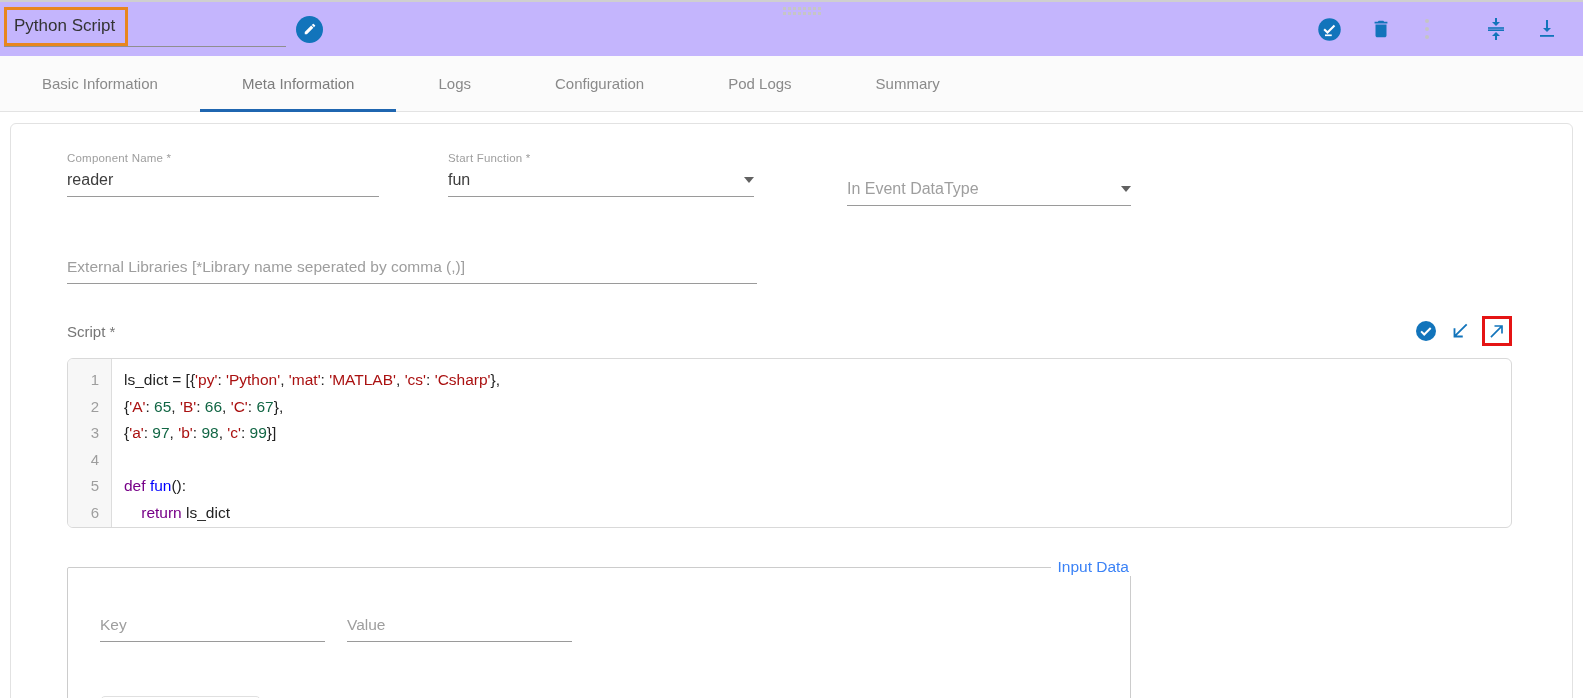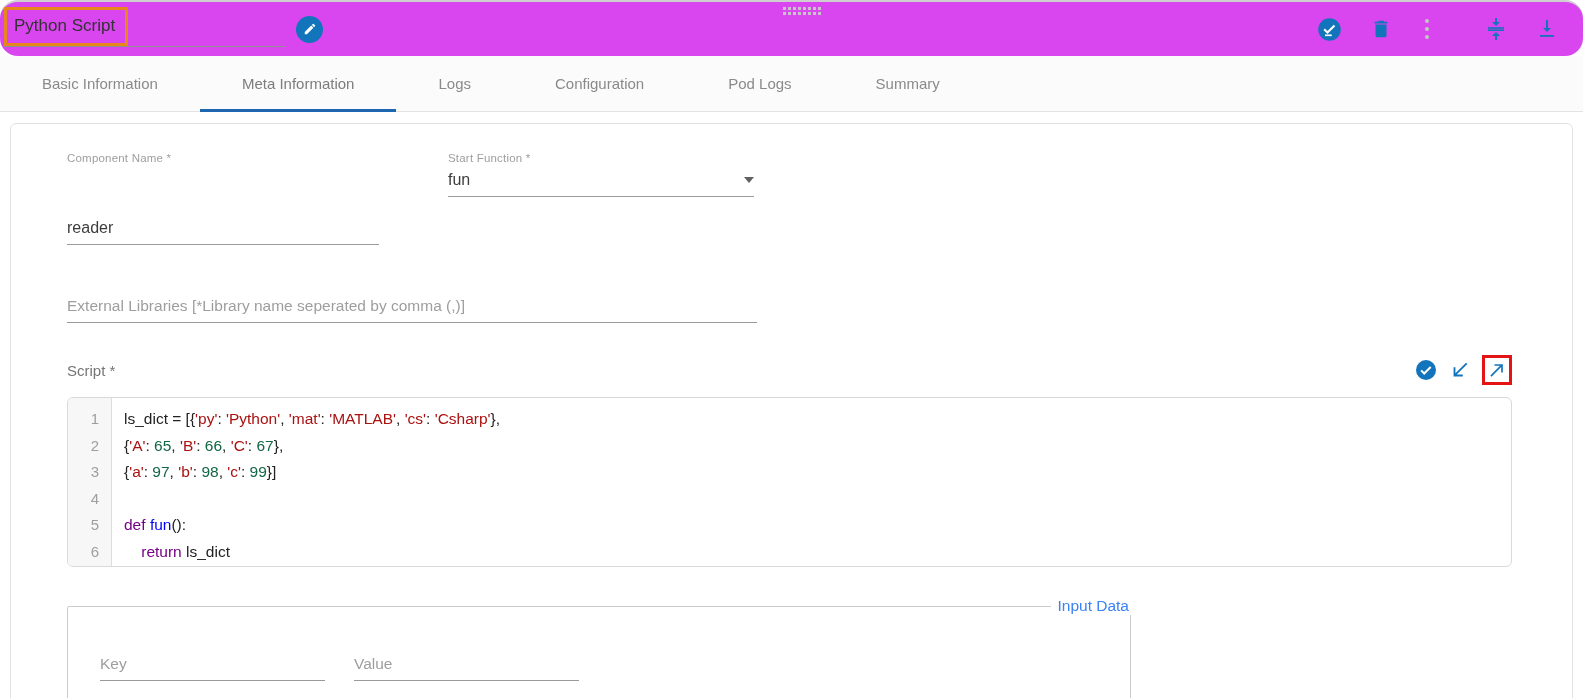--- a/index.html
+++ b/index.html
@@ -4,22 +4,22 @@
 <style>
   * { box-sizing: border-box; margin: 0; padding: 0; }
   html,body { width:1583px; height:698px; overflow:hidden; }
   body {
     font-family: "Liberation Sans", sans-serif;
     background:#ffffff; color:#3d3d3d; position:relative;
   }
 
   
   .topbar {
-    height:56px; background:#d946ef; border-top:2px solid #cfcfcf;
-    display:flex; align-items:center; position:relative;border-radius:18px;
+    height:56px; background:#c4b5fd; border-top:2px solid #cfcfcf;
+    display:flex; align-items:center; position:relative;
   }
   .title-wrap {
     margin-left:4px; width:282px; border-bottom:1px solid #8f8f8f;
     height:40px; display:flex; align-items:flex-start; position:relative; top:-2px;
   }
   .title-box {
     border:3px solid #e8861e; padding:6px 10px 7px 7px;
     font-size:17px; color:#333; white-space:nowrap;
   }
   .icon-btn { border:none; background:transparent; cursor:pointer; display:flex; align-items:center; justify-content:center; padding:0; }
@@ -62,21 +62,21 @@
     padding:28px 60px 0 56px;
   }
   .field-row { display:flex; }
   .field { display:flex; flex-direction:column; }
   .f-label { font-size:11.5px; color:#9e9e9e; letter-spacing:.2px; }
   .f-value {
     margin-top:7px; font-size:16px; color:#3d3d3d; padding-bottom:7px;
     border-bottom:1px solid #9a9a9a; display:flex; align-items:center; justify-content:space-between;
   }
   .f-value.placeholder { color:#9e9e9e; }
-  .w1 { width:312px;gap:48px; } .w2 { width:306px; margin-left:69px; } .w3 { width:284px; margin-left:93px; padding-top:21px; }
+  .w1 { width:312px; } .w2 { width:306px; margin-left:69px; } .w3 { width:284px; margin-left:93px; padding-top:21px; }
   .caret {
     width:0; height:0; border-left:5px solid transparent; border-right:5px solid transparent;
     border-top:6px solid #616161; display:inline-block; margin-left:8px; cursor:pointer;
   }
   .libs-input {
     margin-top:52px; width:690px; font-size:15.5px; color:#9e9e9e;
     padding-bottom:7px; border-bottom:1px solid #9a9a9a;
   }
 
   
@@ -105,21 +105,21 @@
   .tok-number { color:#164; }
   .tok-keyword { color:#708; }
   .tok-def { color:#00f; }
 
   
   .input-data {
     margin-top:30px; width:1064px; height:230px;
     border:1px solid #cccccc; border-radius:2px; padding:22px 0 0 32px;
   }
   .input-data legend { padding:0 6px; margin-left:5px; font-size:15.5px; color:#3b82f6;text-align:right; }
-  .kv-row { display:flex; gap:29px; margin-top:18px; }
+  .kv-row { display:flex; gap:22px; margin-top:18px; }
   .kv-input {
     width:225px; font-size:15.5px; color:#9e9e9e;
     padding-bottom:7px; border-bottom:1px solid #9a9a9a;
   }
   .add-btn {
     margin-top:54px; height:36px; padding:0 19px;
     background:#fff; border:1px solid #e0e0e0; border-radius:5px;
     color:#4e90ea; font-size:15.5px; font-family:"Liberation Sans",sans-serif; cursor:pointer;
   }
   svg { display:block; }
@@ -219,20 +219,26 @@
 
   <div class="field-row">
     <div class="field w1">
       <span class="f-label">Component Name *</span>
       <span class="f-value">reader</span>
     </div>
     <div class="field w2">
       <span class="f-label">Start Function *</span>
       <span class="f-value">
         <span>fun</span>
+        <span class="caret"></span>
+      </span>
+    </div>
+    <div class="field w3">
+      <span class="f-value placeholder">
+        <span>In Event DataType</span>
         <span class="caret"></span>
       </span>
     </div>
   </div>
 
   <div class="libs-input">
     <span>External Libraries [*Library name seperated by comma (,)]</span>
   </div>
 
   <div class="script-head">

